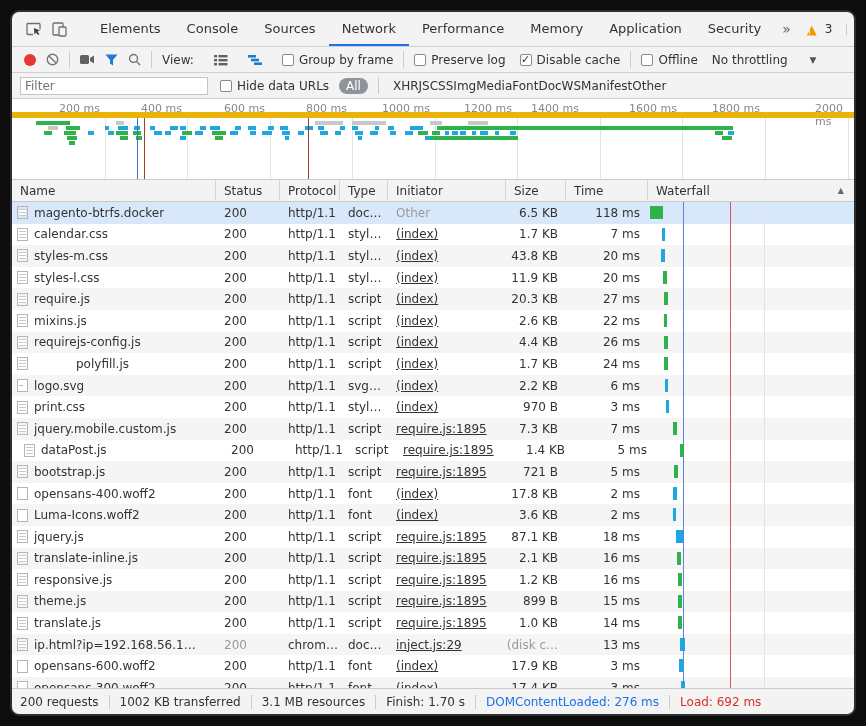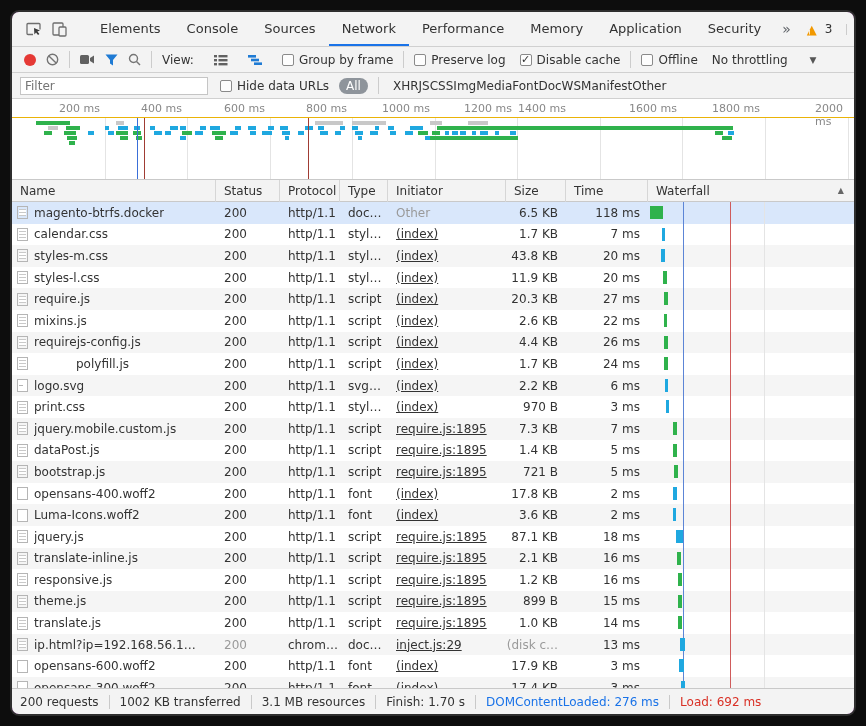--- a/index.html
+++ b/index.html
@@ -33,21 +33,21 @@
   .caret { font-size:9px; color:#555; }
   
   .filterbar { height:26px; background:#f3f3f3; border-bottom:1px solid #d0d0d0;
                display:flex; align-items:center; padding:0 8px; font-size:12px; color:#333; flex:none;}
   .filterbar input { width:188px; height:18px; border:1px solid #c5c5c5; background:#fff;
                      font-size:12px; padding:0 4px; font-family:inherit; color:#333; margin-right:12px;}
   .pill { background:#8e949b; color:#fff; border-radius:8px; padding:1px 7px; margin:0 4px 0 10px; }
   .ftypes { display:flex; margin-left:8px; }
   
   .overview { height:81px; background:#fff; border-bottom:1px solid #c9c9c9; position:relative; flex:none;}
-  .ruler { height:19px; border-bottom:1px solid #eab308; position:relative;text-decoration:underline; }
+  .ruler { height:19px; border-bottom:6px solid #eab308; position:relative;text-decoration:underline; }
   .tick-label { position:absolute; top:3px; font-size:11px; color:#888; transform:translateX(-100%); padding-right:5px;}
   .ogrid { position:absolute; top:19px; bottom:0; width:1px; background:#e4e4e4; }
   .obar { position:absolute; height:4px; }
   .evline { position:absolute; top:19px; bottom:0; width:1px; }
   
   .ghead { height:22px; background:#f3f3f3; border-bottom:1px solid #c9c9c9;
            display:flex; font-size:12px; color:#333; flex:none; }
   .ghead .hc { padding:4px 0 0 8px; border-right:1px solid #d6d6d6; height:22px; overflow:hidden; position:relative;}
   .ghead .hc:last-child { border-right:none; }
   .sortarrow { position:absolute; right:10px; top:6px; font-size:8px; color:#666; }
@@ -225,21 +225,21 @@
   </div>
 
   <div class="overview">
     <div class="ruler" id="ruler">
         <div class="tick-label" style="left: 93px;">200 ms</div>
         <div class="tick-label" style="left: 175px;">400 ms</div>
         <div class="tick-label" style="left: 258px;">600 ms</div>
         <div class="tick-label" style="left: 340px;">800 ms</div>
         <div class="tick-label" style="left: 423px;">1000 ms</div>
         <div class="tick-label" style="left: 505px;">1200 ms</div>
-        <div class="tick-label" style="left: 559px;">1400 ms</div>
+        <div class="tick-label" style="left: 572px;">1400 ms</div>
         <div class="tick-label" style="left: 670px;">1600 ms</div>
         <div class="tick-label" style="left: 753px;">1800 ms</div>
         <div class="tick-label" style="left: 836px;">2000 ms</div>
       </div>
     <div id="ovgraph" style="position:absolute;left:0;top:0;right:0;bottom:0;">
         <div class="ogrid" style="left: 93px;"></div>
         <div class="ogrid" style="left: 175px;"></div>
         <div class="ogrid" style="left: 258px;"></div>
         <div class="ogrid" style="left: 340px;"></div>
         <div class="ogrid" style="left: 423px;"></div>
@@ -522,21 +522,21 @@
         <div class="cell" style="width: 48px;">script</div>
         <div class="cell" style="width: 118px;">
           <span class="lnk">require.js:1895</span>
         </div>
         <div class="cell r" style="width: 60px;">7.3 KB</div>
         <div class="cell r" style="width: 82px;">7 ms</div>
         <div class="cell" style="flex: 1 1 0%; position: relative; padding: 0px;">
           <div class="wfbar" style="left: 25px; width: 4px; background: rgb(47, 178, 76);"></div>
         </div>
       </div>
-      <div class="row" style="padding-left: 0px;">
+      <div class="row" style="padding-left: 7px;">
         <div class="cell namecell" style="width: 204px;">
           <div class="ficon doc"></div>
           <span style="overflow: hidden; text-overflow: clip;">dataPost.js</span>
         </div>
         <div class="cell" style="width: 64px;">200</div>
         <div class="cell" style="width: 60px;">http/1.1</div>
         <div class="cell" style="width: 48px;">script</div>
         <div class="cell" style="width: 118px;">
           <span class="lnk">require.js:1895</span>
         </div>

